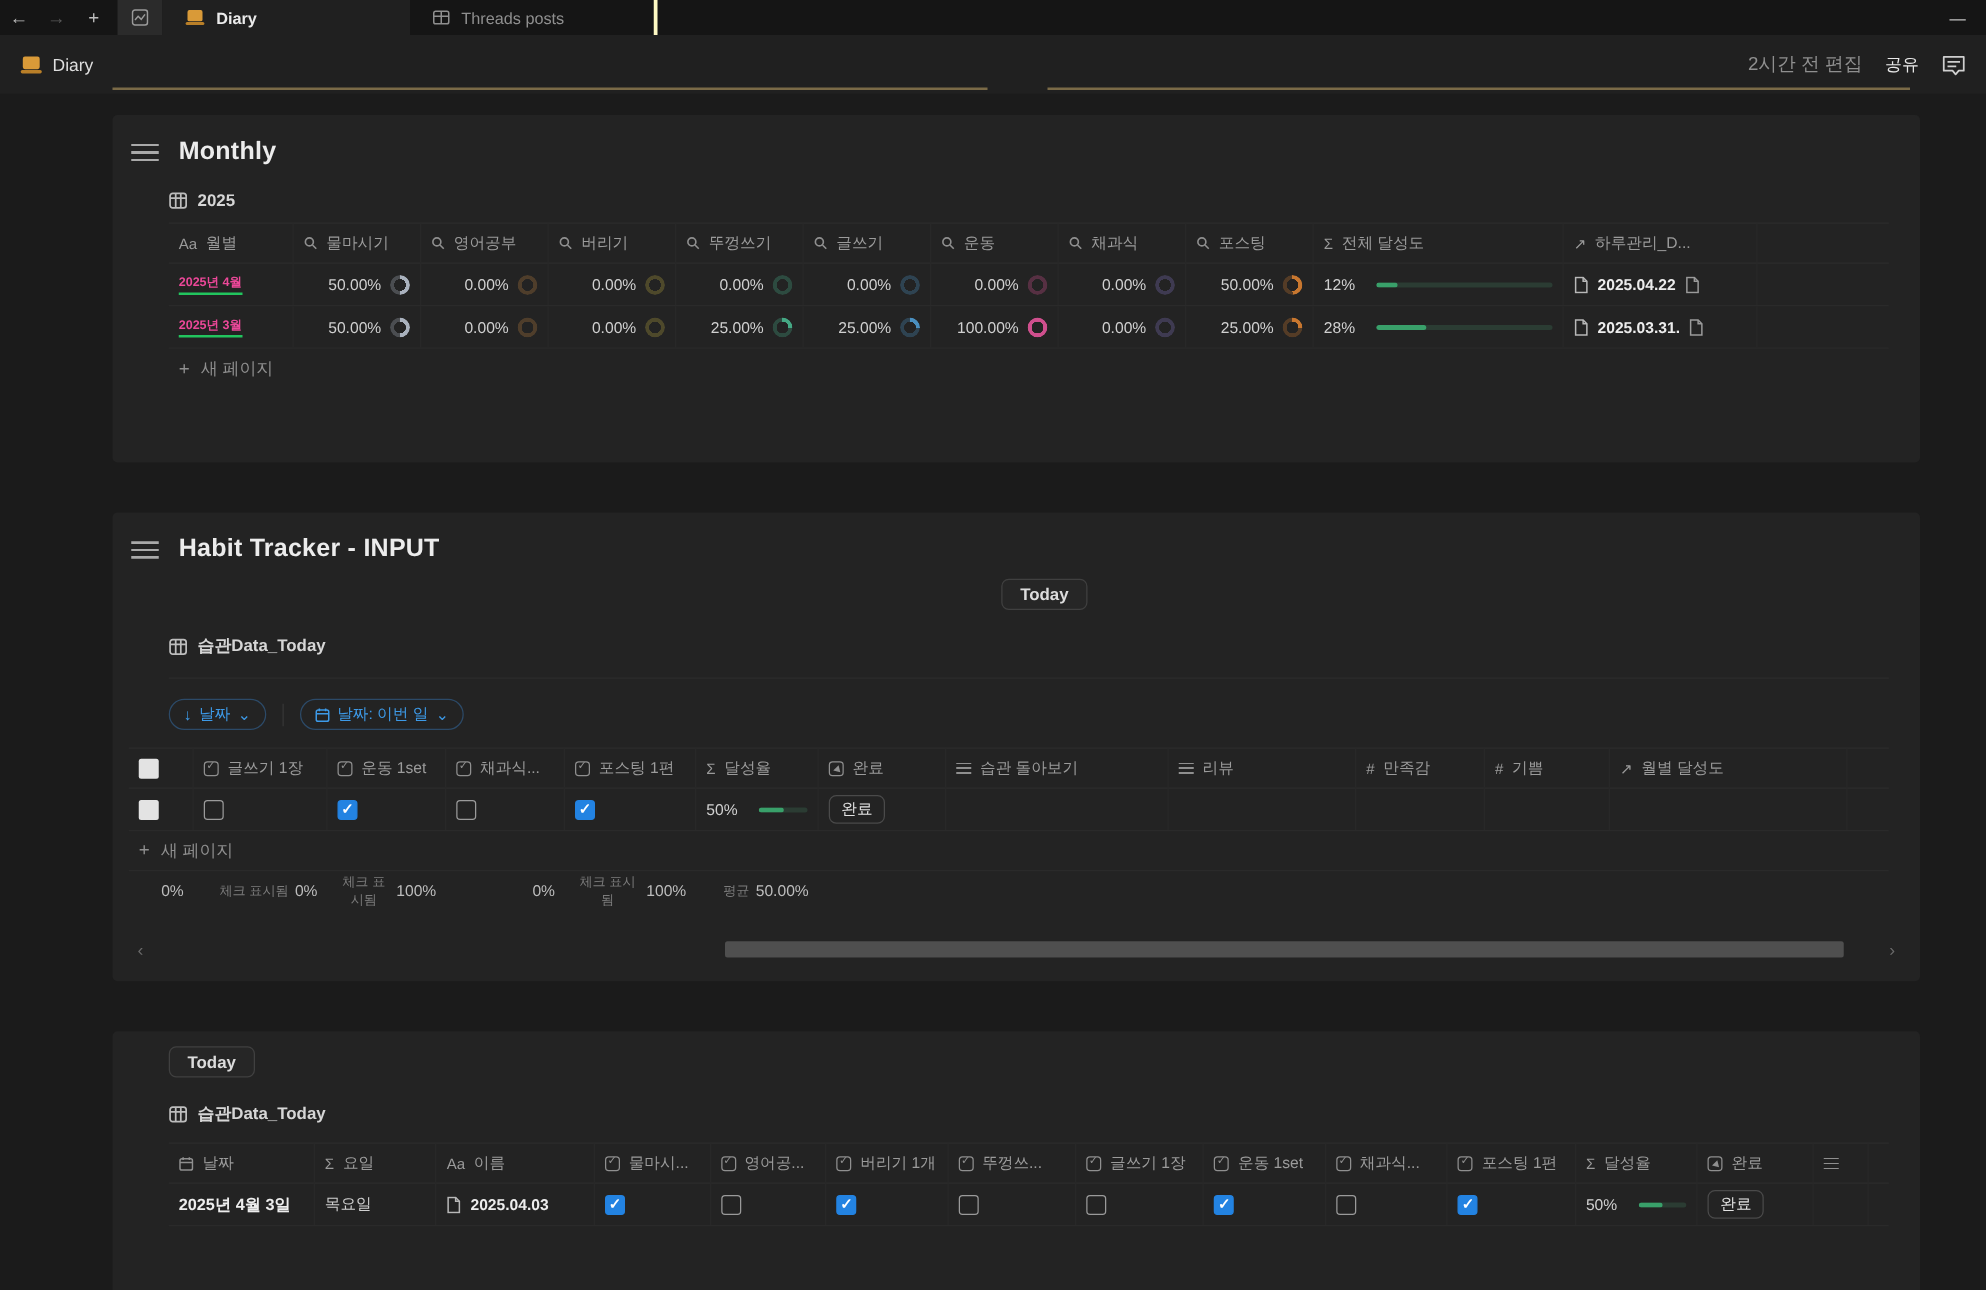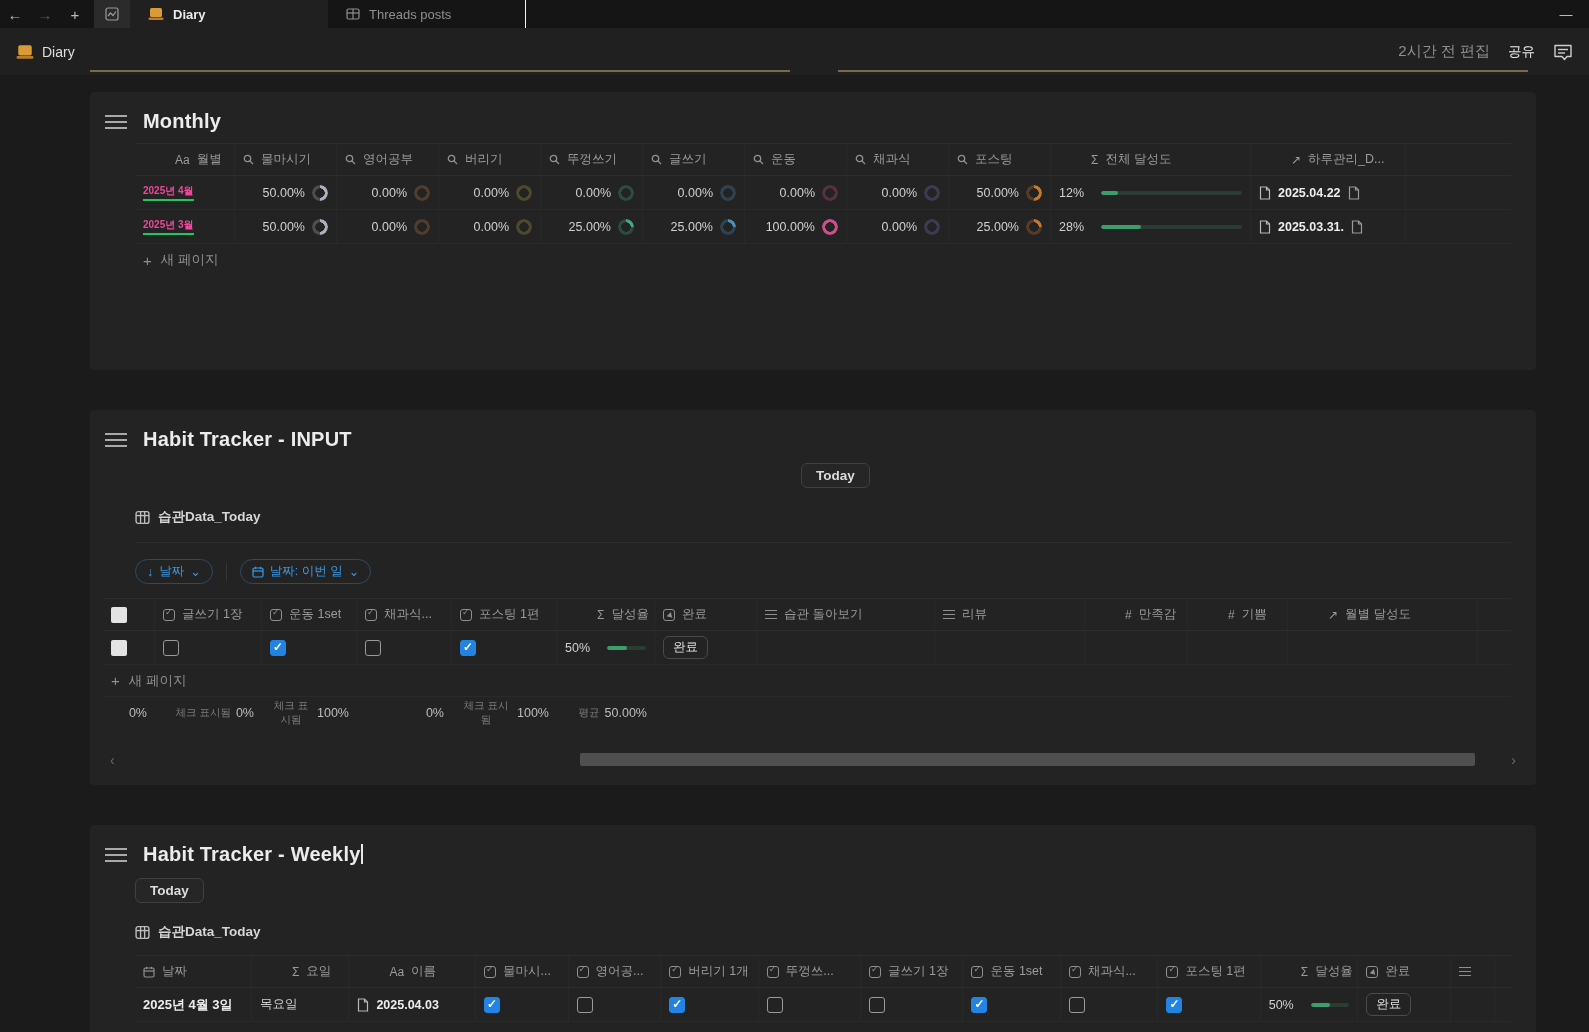--- a/index.html
+++ b/index.html
@@ -6,21 +6,21 @@
   html,body { width:1589px; height:1032px; overflow:hidden; }
   body { background:#1b1b1b; font-family:"Liberation Sans", sans-serif; color:#d4d4d4; position:relative; }
 
   
   .titlebar { height:28px; background:#151515; display:flex; align-items:stretch; }
   .navbtn { width:30px; display:flex; align-items:center; justify-content:center; font-size:15px; color:#bdbdbd; }
   .navbtn.dim { color:#5a5a5a; }
   .pinned-tab { width:36px; background:#2b2b2b; display:flex; align-items:center; justify-content:center; margin-left:4px; }
   .tab { display:flex; align-items:center; gap:9px; padding:0 18px; width:198px; font-size:13px; color:#8f8f8f; }
   .tab.active { background:#202020; color:#eaeaea; font-weight:700; }
-  .tab.inactive { border-right:1px solid #fef9c3; }
+  .tab.inactive { border-right:3px solid #fef9c3; }
   .minimize { margin-left:auto; width:46px; display:flex; align-items:center; justify-content:center; color:#cfcfcf; font-size:13px; }
 
   
   .pageheader { height:47px; background:#202020; display:flex; align-items:center; padding:0 16px; }
   .crumb { display:flex; align-items:center; gap:8px; font-size:14px; color:#dedede; }
   .ph-right { margin-left:auto; display:flex; align-items:center; gap:18px; }
   .edited { color:#8f8f8f; font-size:15px; }
   .share { color:#e8e8e8; font-size:13.5px; }
 
   .tanline { position:absolute; height:2px; background:#7a6a47; top:70px; }
@@ -41,21 +41,21 @@
   .db-row { display:flex; align-items:center; gap:8px; margin:20px 0 0 45px; font-size:13.5px; font-weight:700; color:#d6d6d6; }
   .today-btn { display:inline-block; margin:12px 0 0 45px; padding:4px 14px; border:1px solid #404040; border-radius:6px; background:#262626; color:#dcdcdc; font-size:13.5px; font-weight:700; }
 
   
   .t-head { display:flex; border-top:1px solid #2d2d2d; border-bottom:1px solid #2d2d2d; height:33px; }
   .t-row  { display:flex; border-bottom:1px solid #2a2a2a; height:34px; }
   .cell { display:flex; align-items:center; gap:7px; padding:0 8px; font-size:12.5px; color:#9b9b9b; border-right:1px solid #282828; overflow:hidden; white-space:nowrap; }
   .cell.fill { flex:1; border-right:none; }
   .t-row .cell { color:#d0d0d0; }
   .rowname { font-weight:700; color:#ec4899; border-bottom:2px solid #22c55e; padding-bottom:1px; font-size:10px; }
-  .pglyph { font-size:12px; color:#9b9b9b;margin-left:32px; }
+  .pglyph { font-size:12px; color:#9b9b9b; }
 
   .ring { width:16px; height:16px; border-radius:50%; flex:none;
           -webkit-mask:radial-gradient(farthest-side, transparent 58%, #000 60%);
           mask:radial-gradient(farthest-side, transparent 58%, #000 60%); }
   .rcell { justify-content:flex-end; }
 
   .bar { height:4px; flex:1; margin-left:10px; border-radius:2px; background:#2b3c33; position:relative; overflow:hidden; }
   .bar-fill { position:absolute; left:0; top:0; height:100%; border-radius:2px; background:#39a06a; }
 
   .cb { width:16px; height:16px; border:1.5px solid #9a9a9a; border-radius:3px; flex:none; position:relative; }
@@ -159,20 +159,29 @@
   </div>
 </div>
 
 <div class="tanline l"></div>
 <div class="tanline r"></div>
 
 <section class="card" id="card-monthly">
   <div class="card-head">
     <span class="burger"></span>
     <span class="sec-title">Monthly</span>
+  </div>
+  <div class="db-row">
+    <svg class="mini" width="15" height="15" viewBox="0 0 14 14">
+        <rect x="1" y="1.5" width="12" height="11" rx="2" fill="none" stroke="#bdbdbd" stroke-width="1.3"></rect>
+        <line x1="1" y1="5.2" x2="13" y2="5.2" stroke="#bdbdbd" stroke-width="1.3"></line>
+        <line x1="5.2" y1="1.5" x2="5.2" y2="12.5" stroke="#bdbdbd" stroke-width="1.3"></line>
+        <line x1="9" y1="1.5" x2="9" y2="12.5" stroke="#bdbdbd" stroke-width="1.3"></line>
+      </svg>
+    <span>2025</span>
   </div>
 
   <div class="table">
     <div class="t-head">
       <div class="cell mc0">
           <span class="pglyph">Aa</span>
           <span>월별</span>
         </div>
       <div class="cell mch">
           <svg class="mini" width="11" height="11" viewBox="0 0 11 11">
@@ -515,24 +524,20 @@
   </div>
 
   <div class="scrollrow">
     <span class="s-arrow left">‹</span>
     <span class="s-thumb"></span>
     <span class="s-arrow right">›</span>
   </div>
 </section>
 
 <section class="card" id="card-weekly">
-  <div class="card-head">
-    <span class="burger"></span>
-    <span class="sec-title"><span>Habit Tracker - Weekly</span><span class="caret"></span></span>
-  </div>
   <span class="today-btn">Today</span>
   <div class="db-row">
     <svg class="mini" width="15" height="15" viewBox="0 0 14 14">
         <rect x="1" y="1.5" width="12" height="11" rx="2" fill="none" stroke="#bdbdbd" stroke-width="1.3"></rect>
         <line x1="1" y1="5.2" x2="13" y2="5.2" stroke="#bdbdbd" stroke-width="1.3"></line>
         <line x1="5.2" y1="1.5" x2="5.2" y2="12.5" stroke="#bdbdbd" stroke-width="1.3"></line>
         <line x1="9" y1="1.5" x2="9" y2="12.5" stroke="#bdbdbd" stroke-width="1.3"></line>
       </svg>
     <span>습관Data_Today</span>
   </div>

